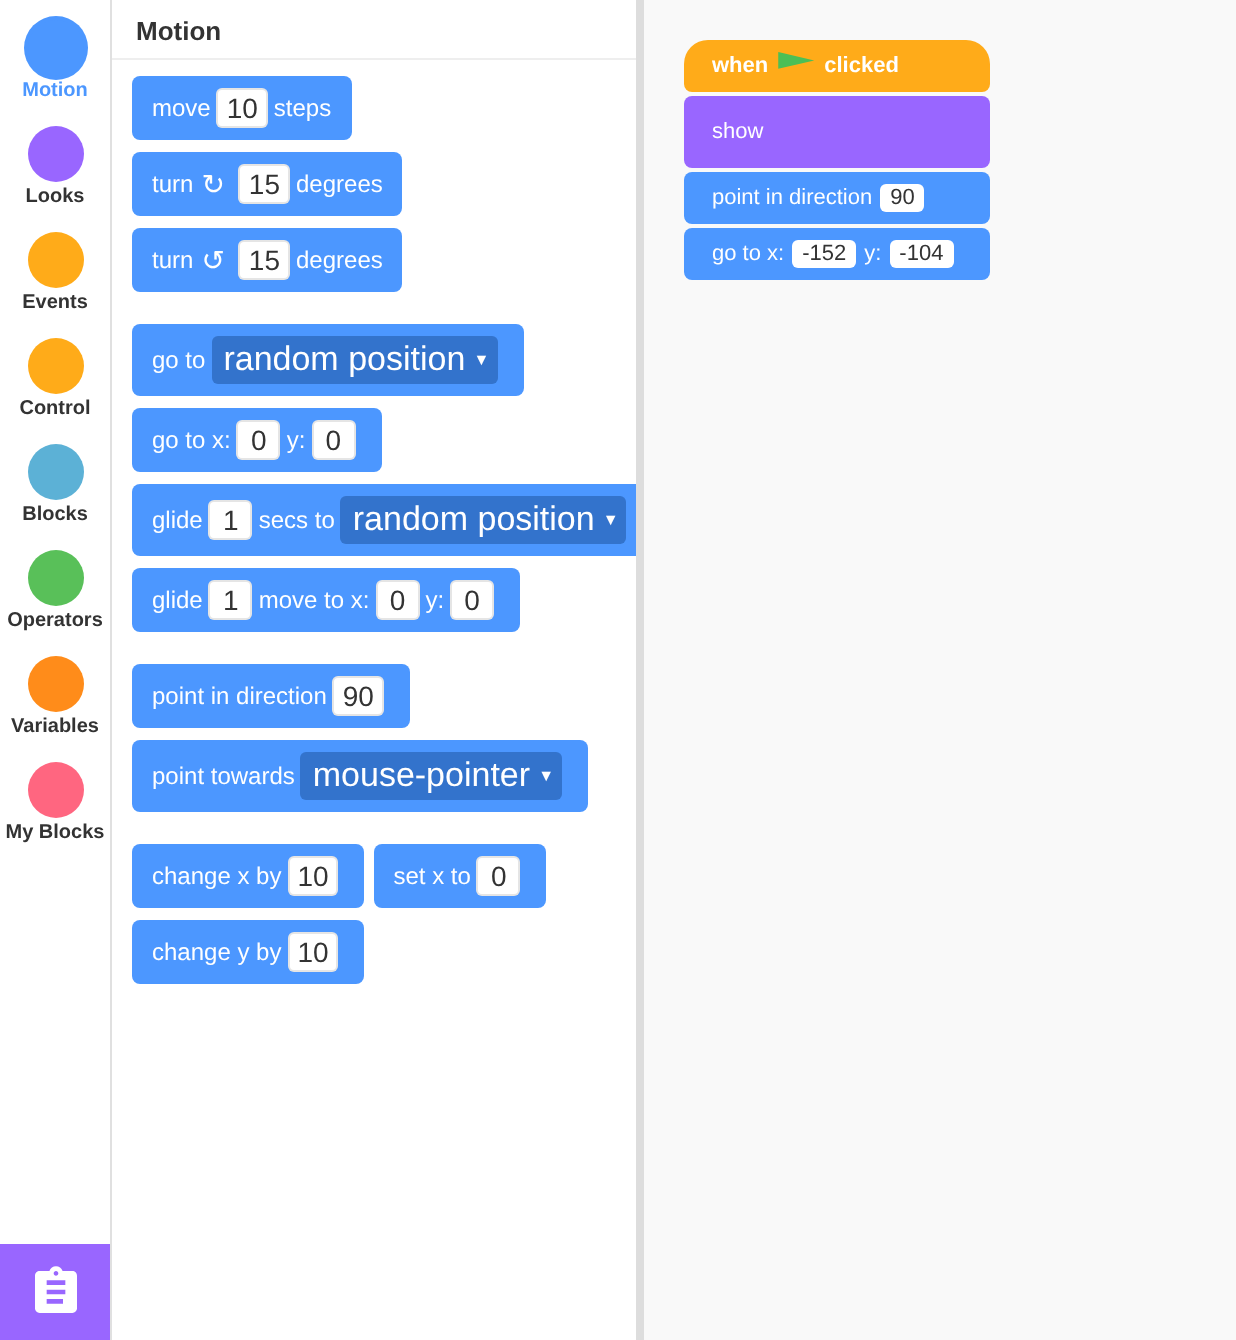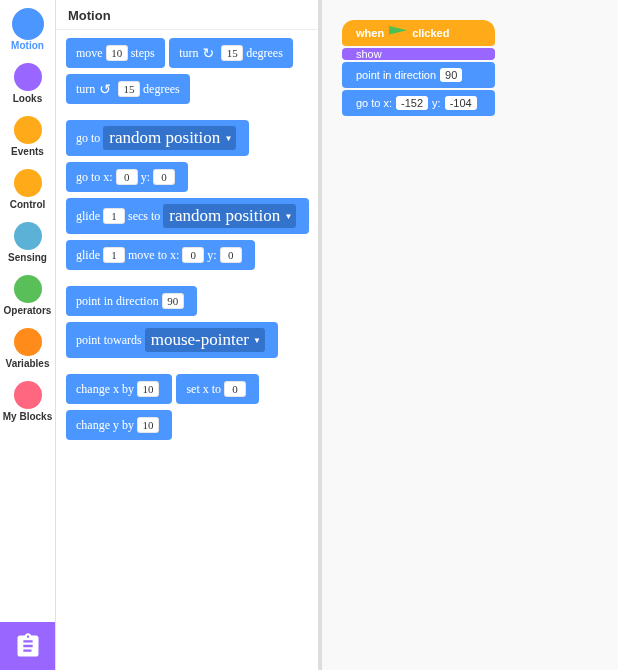--- a/index.html
+++ b/index.html
@@ -97,31 +97,30 @@
       border-radius: 4px;
       padding: 6px 10px;
       margin-bottom: 6px;
       font-size: 12px;
       color: white;
       font-weight: 500;
       cursor: pointer;
       position: relative;
       white-space: nowrap;
       min-height: 30px;
-      font-family: Liberation Serif, serif;
     }
     .block-motion {
       background: #4C97FF;
     }
     .block-input {
       background: white;
       color: #333;
       border-radius: 3px;
       padding: 1px 4px;
-      font-size: 11px;
+      font-size: 14px;
       min-width: 22px;
       text-align: center;
       border: 1px solid rgba(0,0,0,0.1);
       display: inline-block;
       margin: 0 3px;
     }
     .block-dropdown {
       background: #3373CC;
       color: white;
       border-radius: 3px;
@@ -179,21 +178,21 @@
       font-size: 11px;
       color: white;
       font-weight: bold;
       display: flex;
       align-items: center;
       min-width: 120px;
     }
     .canvas-block {
       background: #9966FF;
       border-radius: 4px;
-      padding: 0 14px;
+      padding: 12px 14px;
       font-size: 11px;
       color: white;
       font-weight: 500;
       margin-top: 2px;
       min-width: 120px;
     }
     .canvas-block-blue {
       background: #4C97FF;
       border-radius: 4px;
       padding: 6px 14px;
@@ -232,21 +231,21 @@
   <div class="sidebar-item">
     <div class="circle" style="background:#FFAB19;"></div>
     <span>Events</span>
   </div>
   <div class="sidebar-item">
     <div class="circle" style="background:#FFAB19;"></div>
     <span>Control</span>
   </div>
   <div class="sidebar-item">
     <div class="circle" style="background:#5CB1D6;"></div>
-    <span>Sensing</span>
+    <span>Blocks</span>
   </div>
   <div class="sidebar-item">
     <div class="circle" style="background:#59C059;"></div>
     <span>Operators</span>
   </div>
   <div class="sidebar-item">
     <div class="circle" style="background:#FF8C1A;"></div>
     <span>Variables</span>
   </div>
   <div class="sidebar-item">

